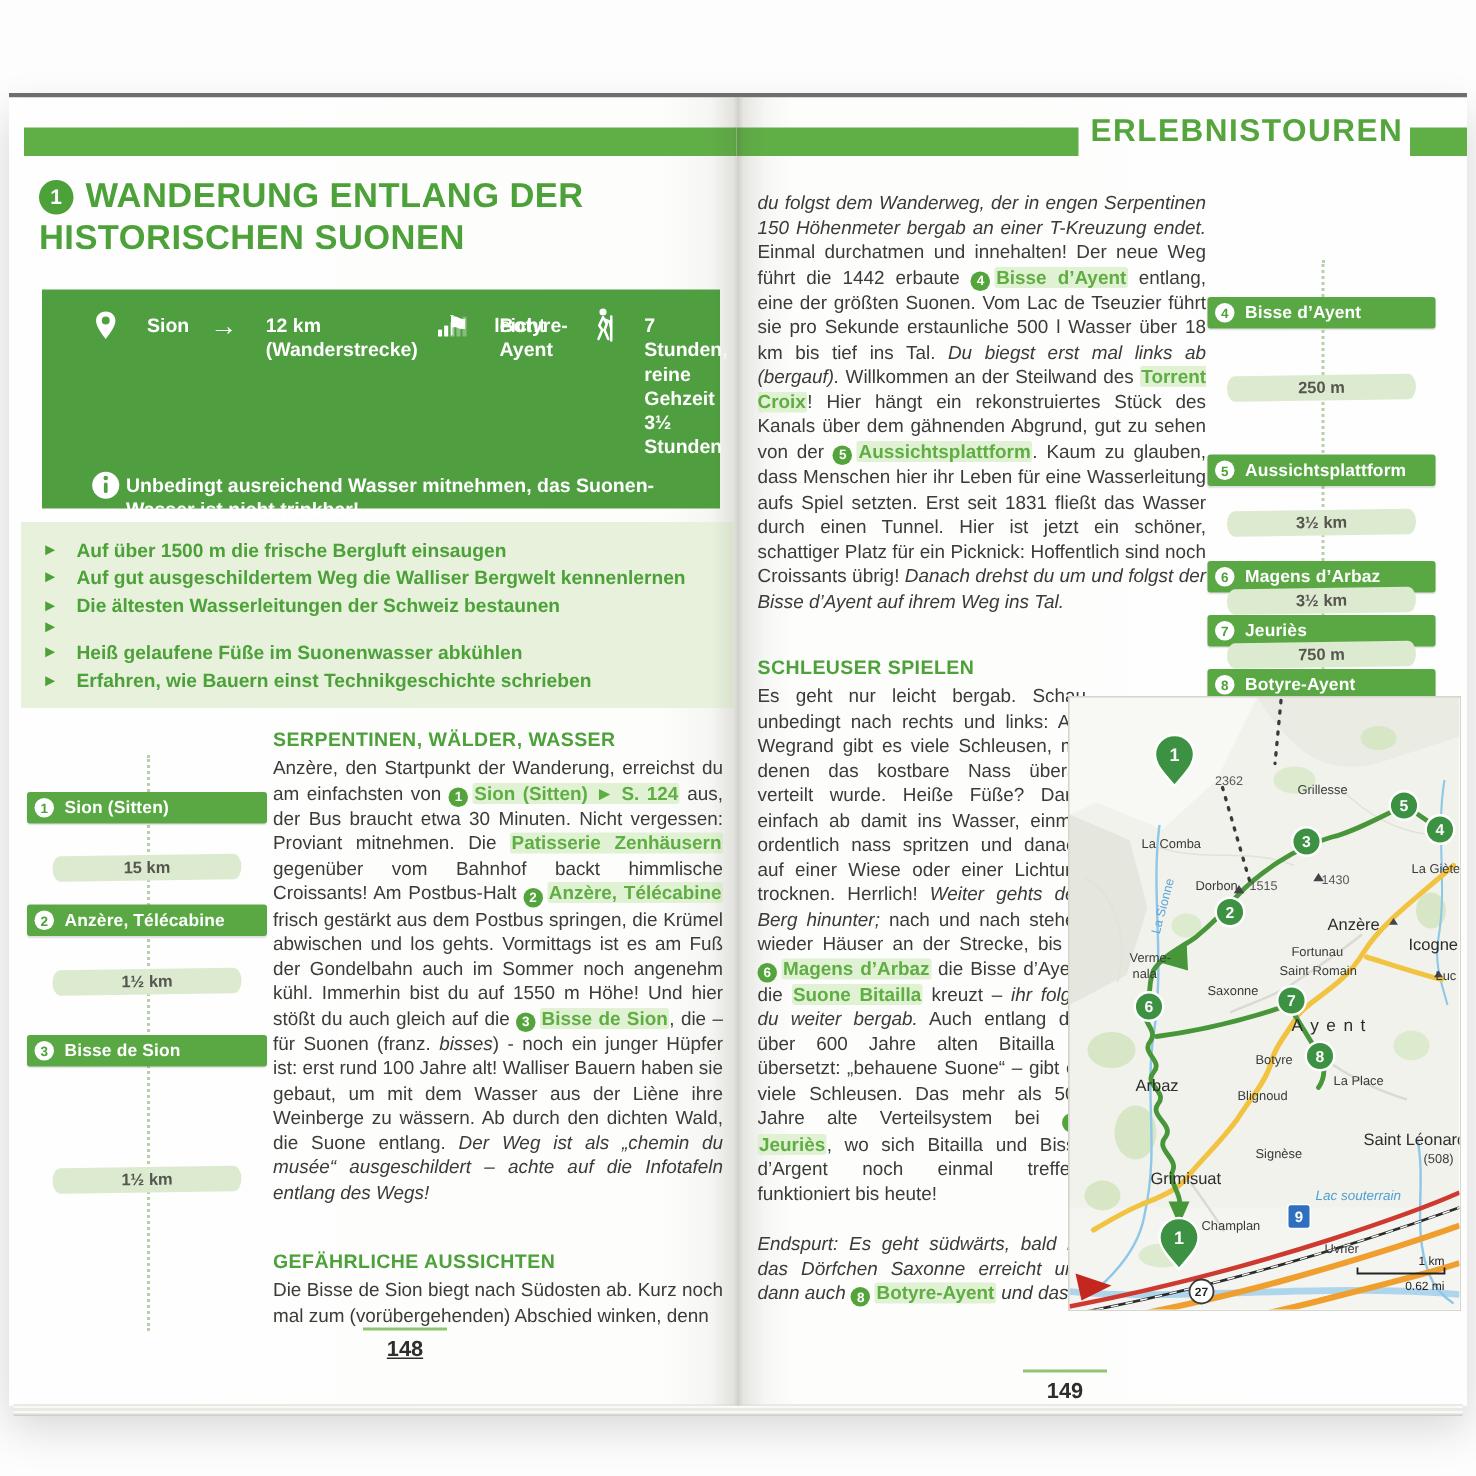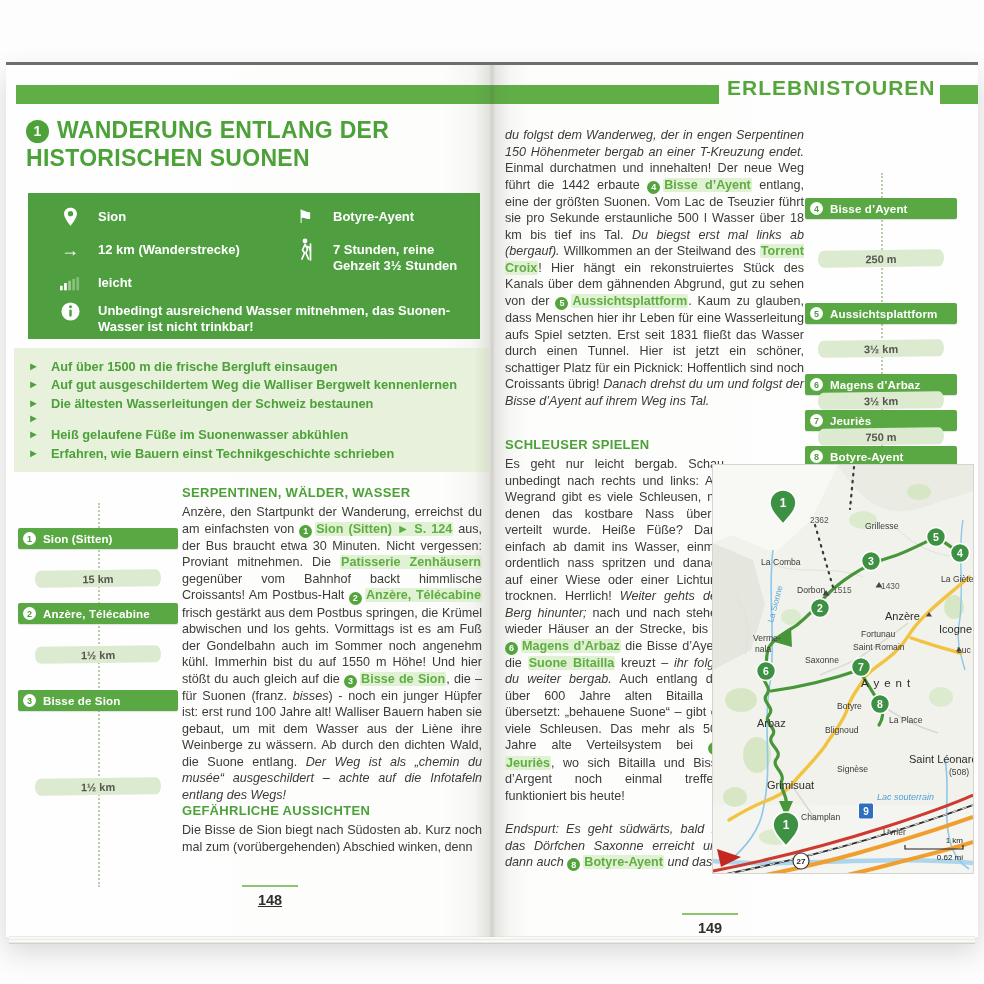--- a/index.html
+++ b/index.html
@@ -19,27 +19,27 @@
   .hbar-b{right:0;width:38px;}
   .page-header-title{position:absolute;top:11px;left:236px;font-size:21px;font-weight:800;letter-spacing:1px;color:#54a53c;white-space:nowrap;}
   
   .tour-title{position:absolute;left:20px;top:52px;width:440px;font-size:23px;line-height:1.2;font-weight:800;letter-spacing:.3px;color:#4ca139;}
   .tour-title .tnum{display:inline-flex;width:23px;height:23px;border-radius:50%;background:#4ca139;color:#fff;
     align-items:center;justify-content:center;font-size:14px;vertical-align:2px;margin-right:8px;}
   
   .infobox{position:absolute;left:22px;top:128px;width:452px;height:146px;background:#4f9f40;color:#fff;
     padding:13px 14px 10px 30px;box-sizing:border-box;display:flex;flex-direction:column;justify-content:space-between;}
   .ib-grid{display:flex;}
-  .ib-col{display:flex;flex-direction:column;gap:11px;}
+  .ib-col{display:flex;flex-direction:row;gap:11px;}
   .ib-col.c1{width:235px;}
   .ib-col.c2{flex:1;}
   .ib-row{display:flex;align-items:flex-start;gap:16px;}
   .ib-icon{width:24px;height:22px;display:flex;align-items:center;justify-content:center;flex:0 0 24px;font-size:18px;line-height:1;}
   .ib-label{font-size:13px;font-weight:700;line-height:1.25;padding-top:3px;}
-  .ib-note{display:flex;gap:16px;align-items:flex-start;margin-top:6px;}
+  .ib-note{display:flex;gap:2px;align-items:flex-start;margin-top:6px;}
   
   .bullets{position:absolute;left:8px;top:283px;right:2px;background:#e7f1db;padding:9px 10px 9px 14px;box-sizing:border-box;}
   .bullet-row{display:flex;gap:11px;align-items:baseline;margin:1px 0;}
   .bullet-arrow{color:#4ca139;font-size:11px;flex:0 0 12px;transform:translateY(-1px);}
   .bullet-text{font-size:12.8px;font-weight:700;color:#4ca139;line-height:1.36;}
   
   .rail{position:absolute;}
   .rail::before{content:'';position:absolute;left:50%;top:-12px;bottom:0;border-left:2px dotted #b9cfaa;}
   .rail-left{left:12px;top:450px;width:160px;height:372px;}
   .rail-right{left:314px;top:120px;width:152px;height:288px;}
@@ -48,21 +48,21 @@
     padding-left:5px;border-radius:2px;box-shadow:0 1px 1px rgba(0,0,0,.12);}
   .badge-num{width:13px;height:13px;border-radius:50%;background:#fff;color:#4ca139;font-size:9px;font-weight:800;
     display:flex;align-items:center;justify-content:center;flex:0 0 13px;}
   .badge-label{font-size:11.6px;font-weight:700;white-space:nowrap;letter-spacing:.1px;}
   .rail-item.distance{left:50%;transform:translateX(-50%) rotate(-.8deg);width:126px;background:#dcead0;
     color:#55564e;font-size:11px;font-weight:700;text-align:center;padding:2.5px 0;border-radius:7px/11px;}
   
   .col{position:absolute;color:#3b3c37;}
   .col h3{margin:0 0 4px;font-size:13px;font-weight:800;letter-spacing:.3px;color:#4ca139;}
   .col p{margin:0;font-size:12.6px;line-height:16.5px;text-align:justify;}
-  .col p + h3{margin-top:0;}
+  .col p + h3{margin-top:30px;}
   .col-left{left:176px;top:420px;width:300px;}
   .col-right-top{left:14px;top:62px;width:299px;}
   .col-right-narrow{left:14px;top:372px;width:219px;}
   .col-right-narrow p.second{margin-top:17px;}
   .run.i{font-style:italic;}
   .run.link{color:#5fae43;font-weight:700;background:#e1f1d3;border-radius:2px;padding:0 1px;}
   .run.num{display:inline-flex;width:13px;height:13px;border-radius:50%;background:#54a43c;color:#fff;
     font-size:9px;font-weight:800;font-style:normal;align-items:center;justify-content:center;vertical-align:-1.5px;margin-right:3px;}
   
   .pagenum{position:absolute;width:80px;text-align:center;font-size:14.5px;font-weight:800;color:#2e2f2a;}

